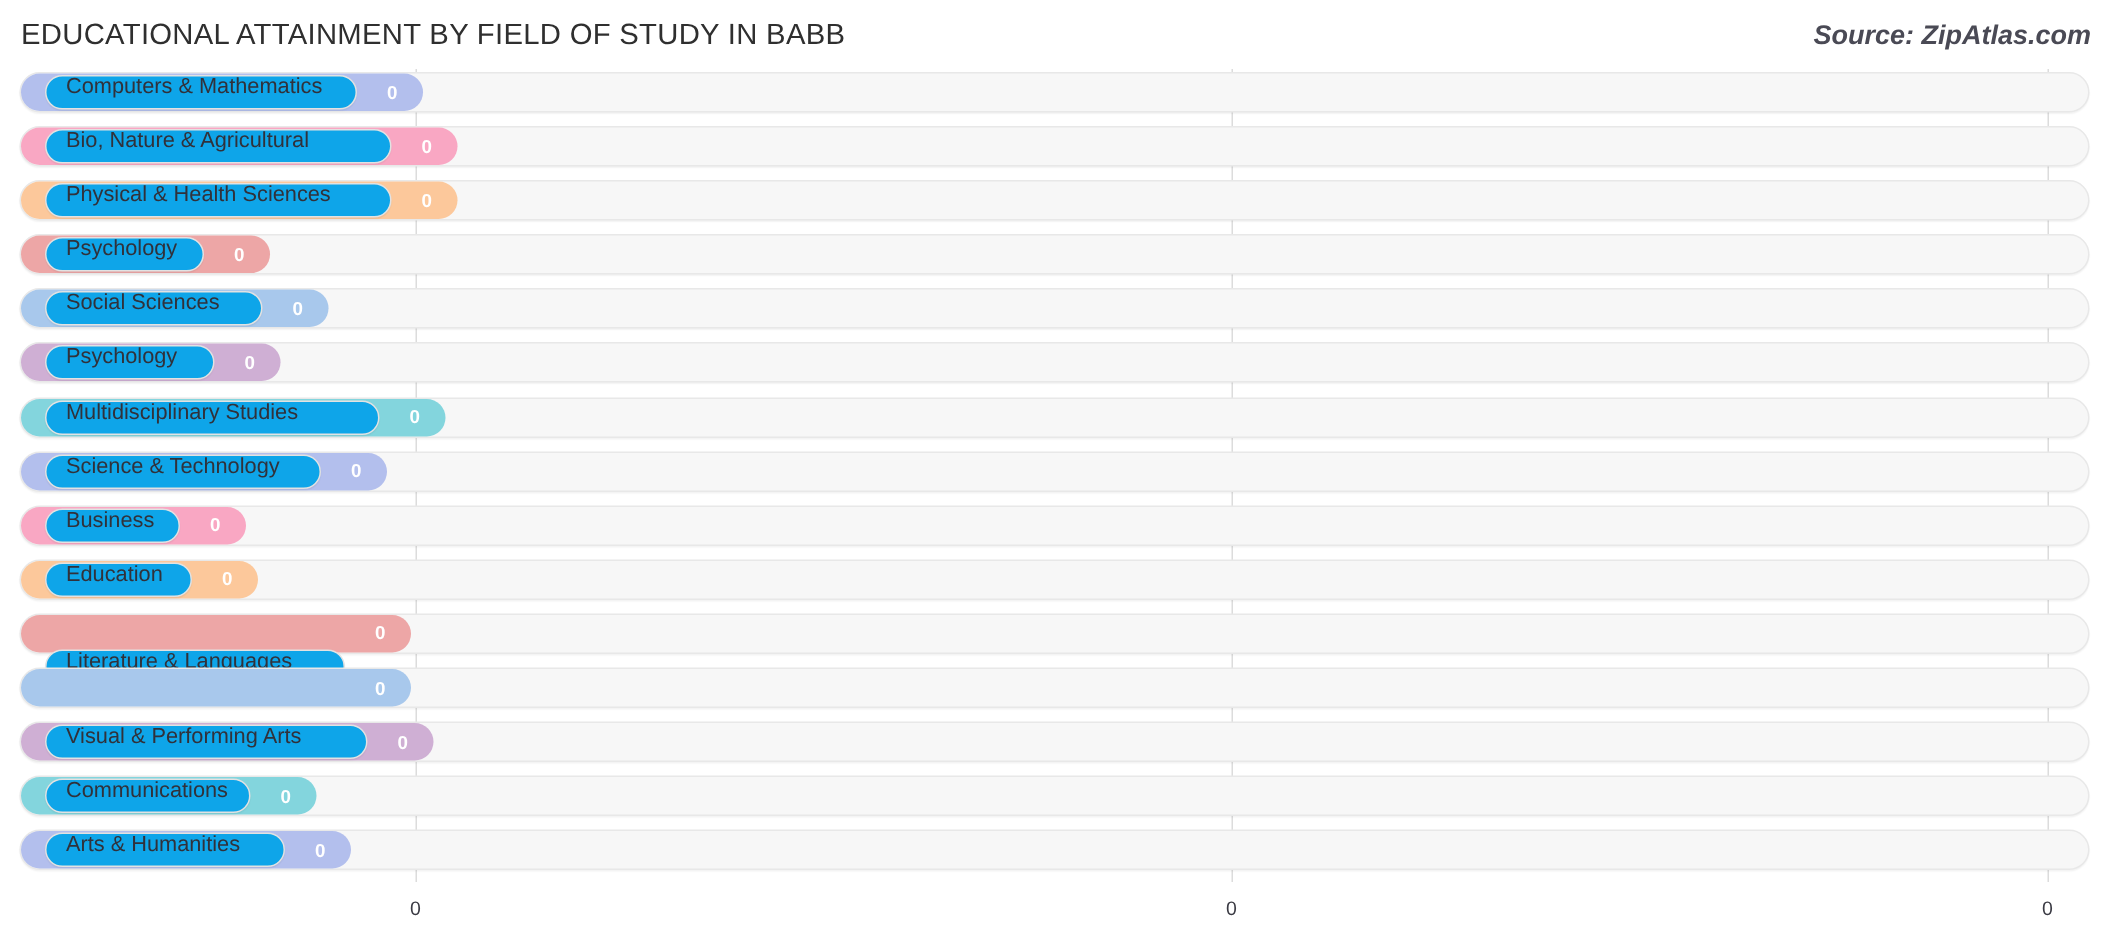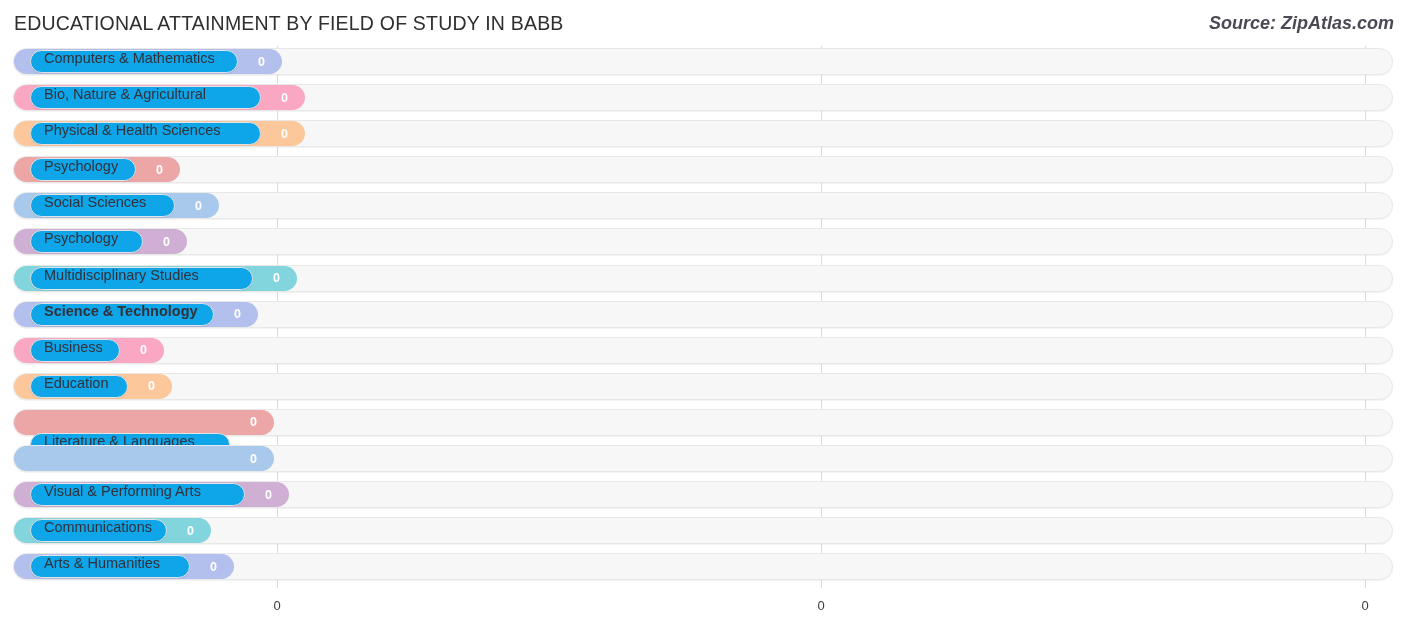--- a/index.html
+++ b/index.html
@@ -213,21 +213,21 @@
         <div class="track"></div>
         <div class="bar" style="width: 283px; background: rgb(131, 213, 221);"></div>
         <div class="chip" style="width: 223px;">
           <span class="chip-label">Multidisciplinary Studies</span>
         </div>
         <div class="bar-value" style="left: 273px;">0</div>
       </div>
       <div class="row">
         <div class="track"></div>
         <div class="bar" style="width: 244px; background: rgb(179, 191, 237);"></div>
-        <div class="chip" style="width: 184px; font-weight: bold;">
+        <div class="chip" style="width: 184px;">
           <span class="chip-label">Science &amp; Technology</span>
         </div>
         <div class="bar-value" style="left: 234px;">0</div>
       </div>
       <div class="row">
         <div class="track"></div>
         <div class="bar" style="width: 150px; background: rgb(249, 167, 195);"></div>
         <div class="chip" style="width: 90px;">
           <span class="chip-label">Business</span>
         </div>

